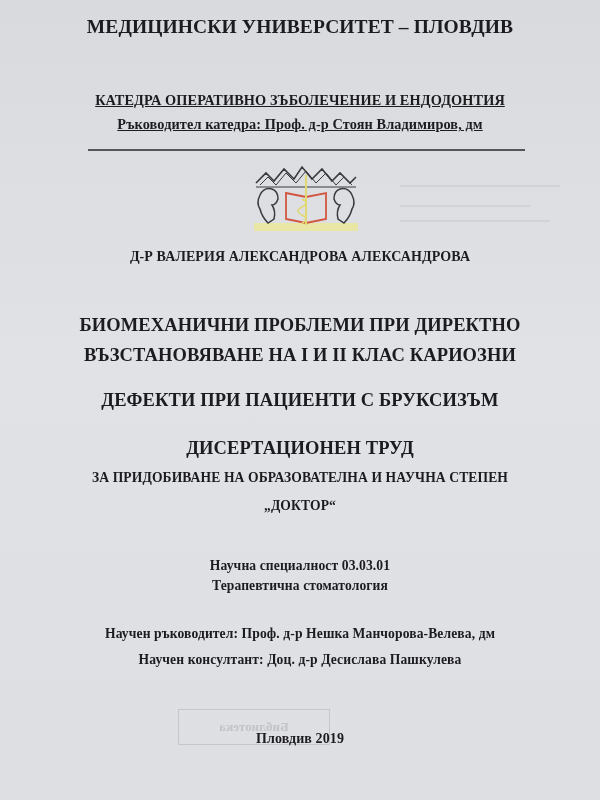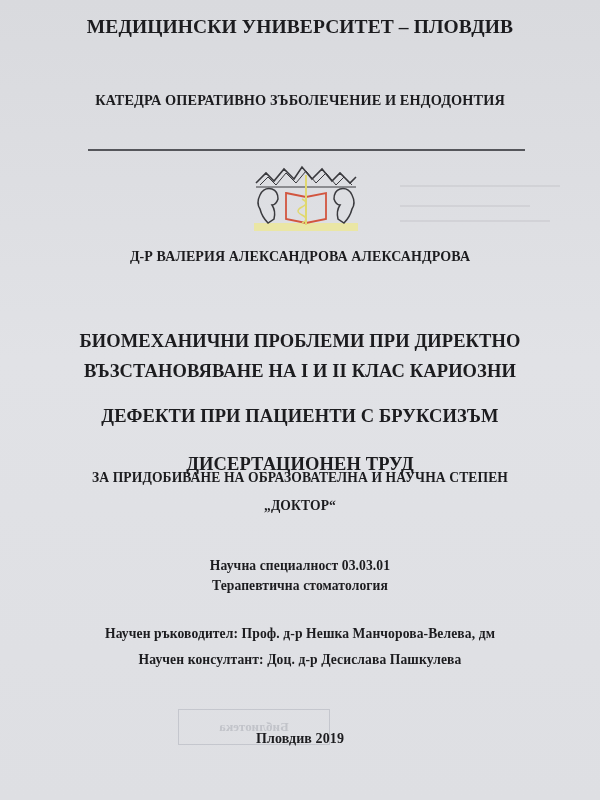--- a/index.html
+++ b/index.html
@@ -12,23 +12,23 @@
     }
     .page {
       position: absolute; left: 0; top: 0; width: 600px; height: 800px;
       background: linear-gradient(180deg, #d9dade 0%, #e1e2e6 45%, #dedfe3 100%);
     }
     .line {
       position: absolute; left: 0; width: 600px; text-align: center;
       font-weight: bold; white-space: nowrap; letter-spacing: 0.1px;
     }
     .h1 { font-size: 19.5px; }
-    .h2 { font-size: 14.3px; }
+    .h2 { font-size: 14.3px; text-decoration: underline; }
     .h3 { font-size: 14px; font-family: Liberation Serif, serif; }
-    .title { font-size: 18.5px; margin-top: 16px; }
+    .title { font-size: 18.5px; }
     .sub { font-size: 13.6px; }
     .rule {
       position: absolute; left: 88px; top: 149px; width: 437px; height: 2px;
       background: #55565b;
     }
     .logo { position: absolute; left: 252px; top: 165px; width: 108px; height: 68px; }
     .stamp {
       position: absolute; left: 178px; top: 709px; width: 150px; height: 34px;
       border: 1px solid rgba(120,125,140,0.25);
       color: rgba(90,95,110,0.22);
@@ -45,20 +45,21 @@
 <body>
 
 <div class="page">
 
   <div class="bleed" style="top:185px"></div>
   <div class="bleed" style="top:205px;width:130px"></div>
   <div class="bleed" style="top:220px;width:150px"></div>
 
   <div class="line h1" style="top:16px">МЕДИЦИНСКИ УНИВЕРСИТЕТ – ПЛОВДИВ</div>
   <div class="line h2" style="top:92px">КАТЕДРА ОПЕРАТИВНО ЗЪБОЛЕЧЕНИЕ И ЕНДОДОНТИЯ</div>
+  <div class="line h2" style="top:116px">Ръководител катедра: Проф. д-р Стоян Владимиров, дм</div>
 
   <div class="rule"></div>
 
   <svg class="logo" viewBox="0 0 108 68">
     <rect x="2" y="58" width="104" height="8" fill="#ece79a" opacity="0.85"></rect>
     <polyline points="4,18 14,8 22,16 32,4 42,14 50,2 60,14 70,4 80,16 88,8 98,18 104,12" fill="none" stroke="#3a3a3e" stroke-width="1.6"></polyline>
     <polyline points="8,20 16,12 24,20 34,8 44,18 54,6 64,18 74,8 84,20 92,12 100,20" fill="none" stroke="#3a3a3e" stroke-width="1"></polyline>
     <line x1="4" y1="22" x2="104" y2="22" stroke="#3a3a3e" stroke-width="1"></line>
     <path d="M8,30 q4,-8 12,-6 q6,2 6,10 q-2,6 -6,6 q4,6 2,14 l-6,4 q-6,-6 -8,-14 q-4,-6 0,-14 z" fill="none" stroke="#3a3a3e" stroke-width="1.5"></path>
     <path d="M100,30 q-4,-8 -12,-6 q-6,2 -6,10 q2,6 6,6 q-4,6 -2,14 l6,4 q6,-6 8,-14 q4,-6 0,-14 z" fill="none" stroke="#3a3a3e" stroke-width="1.5"></path>

